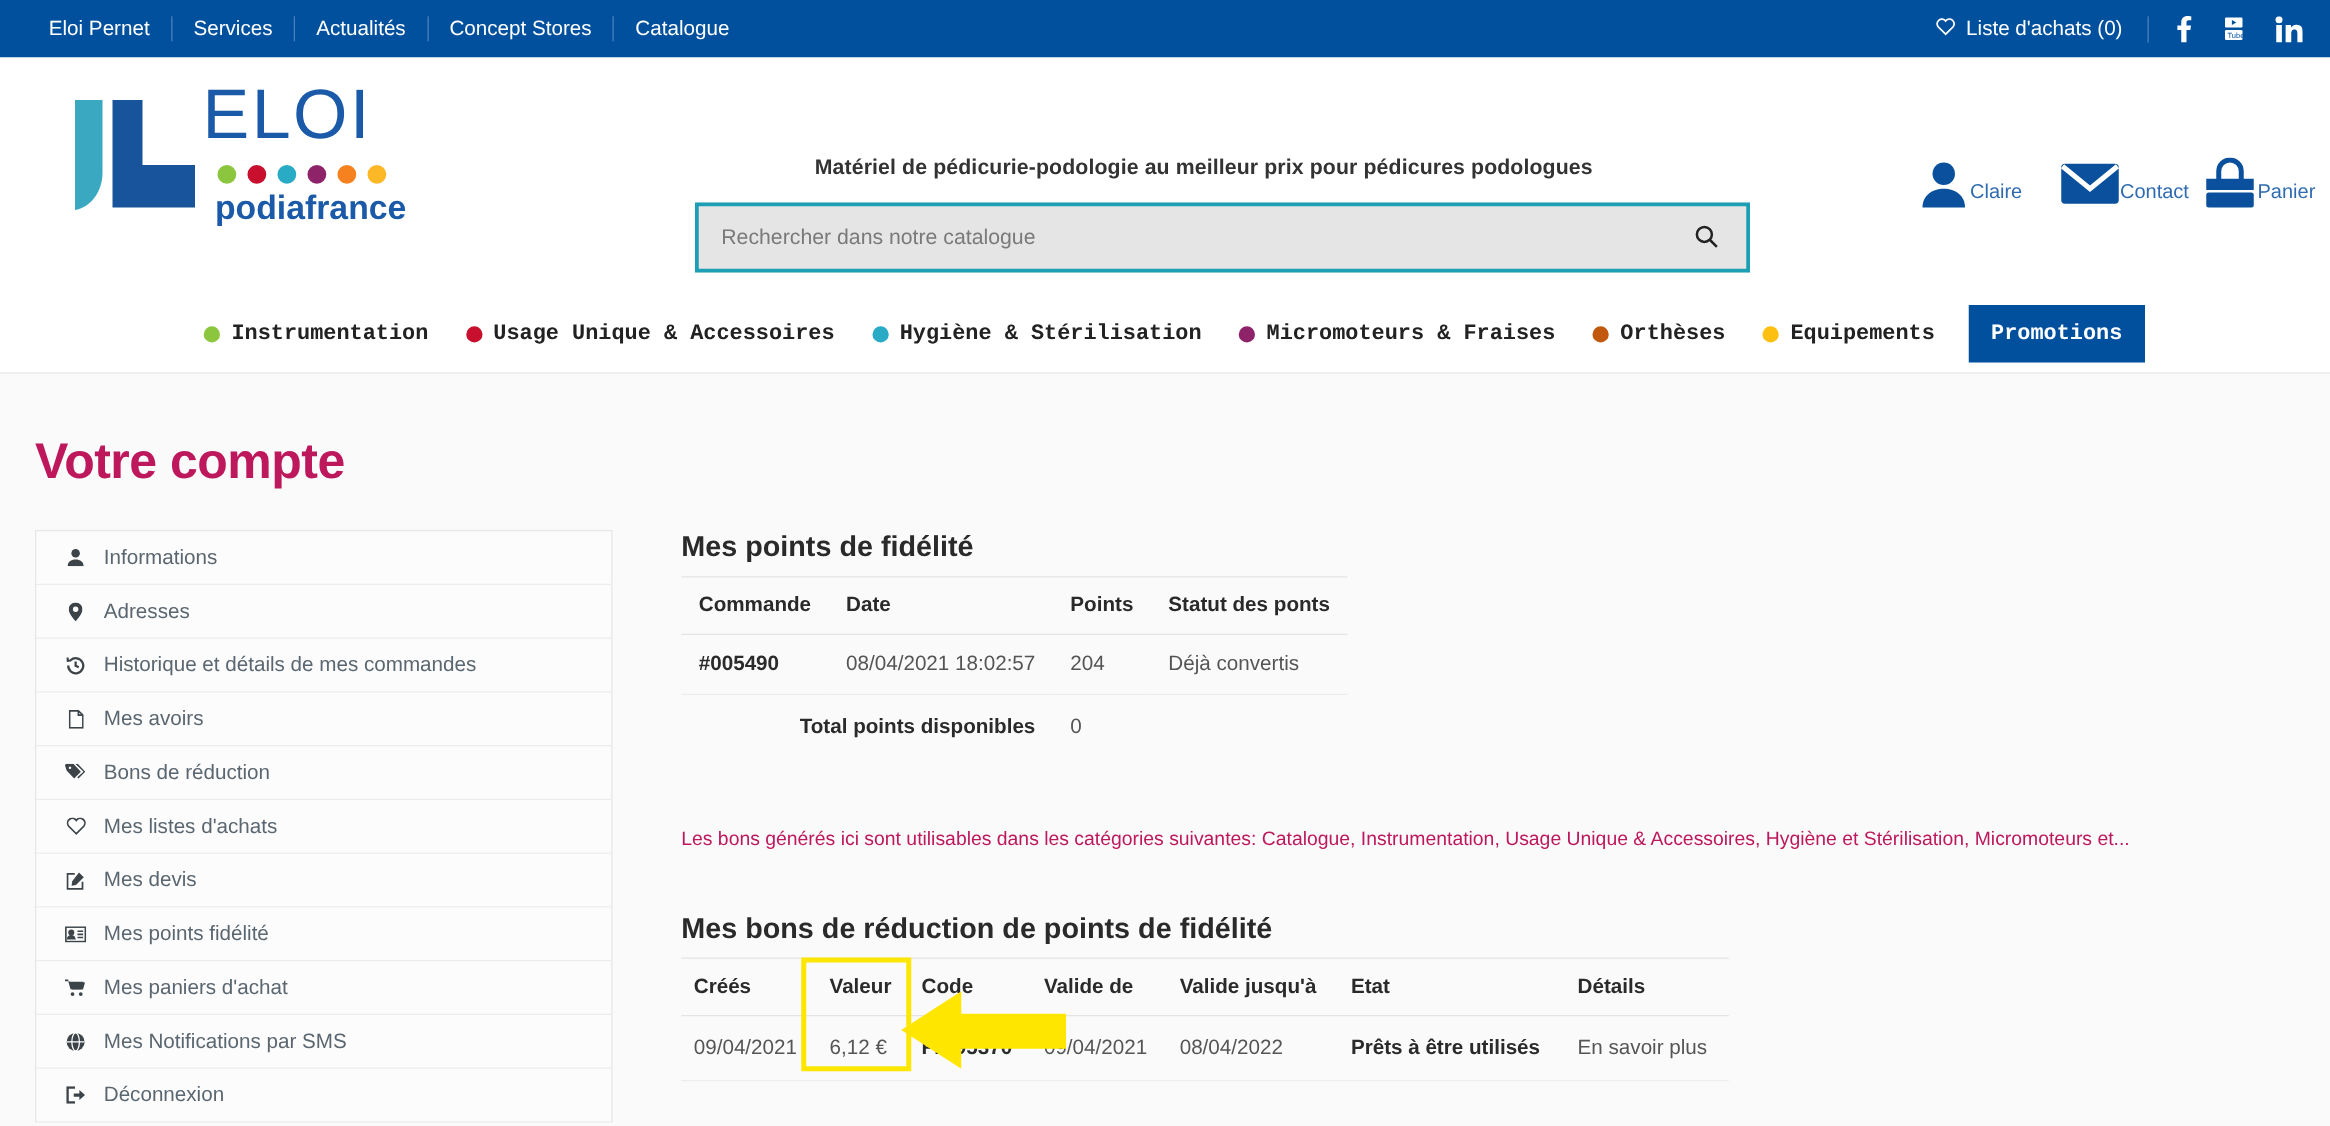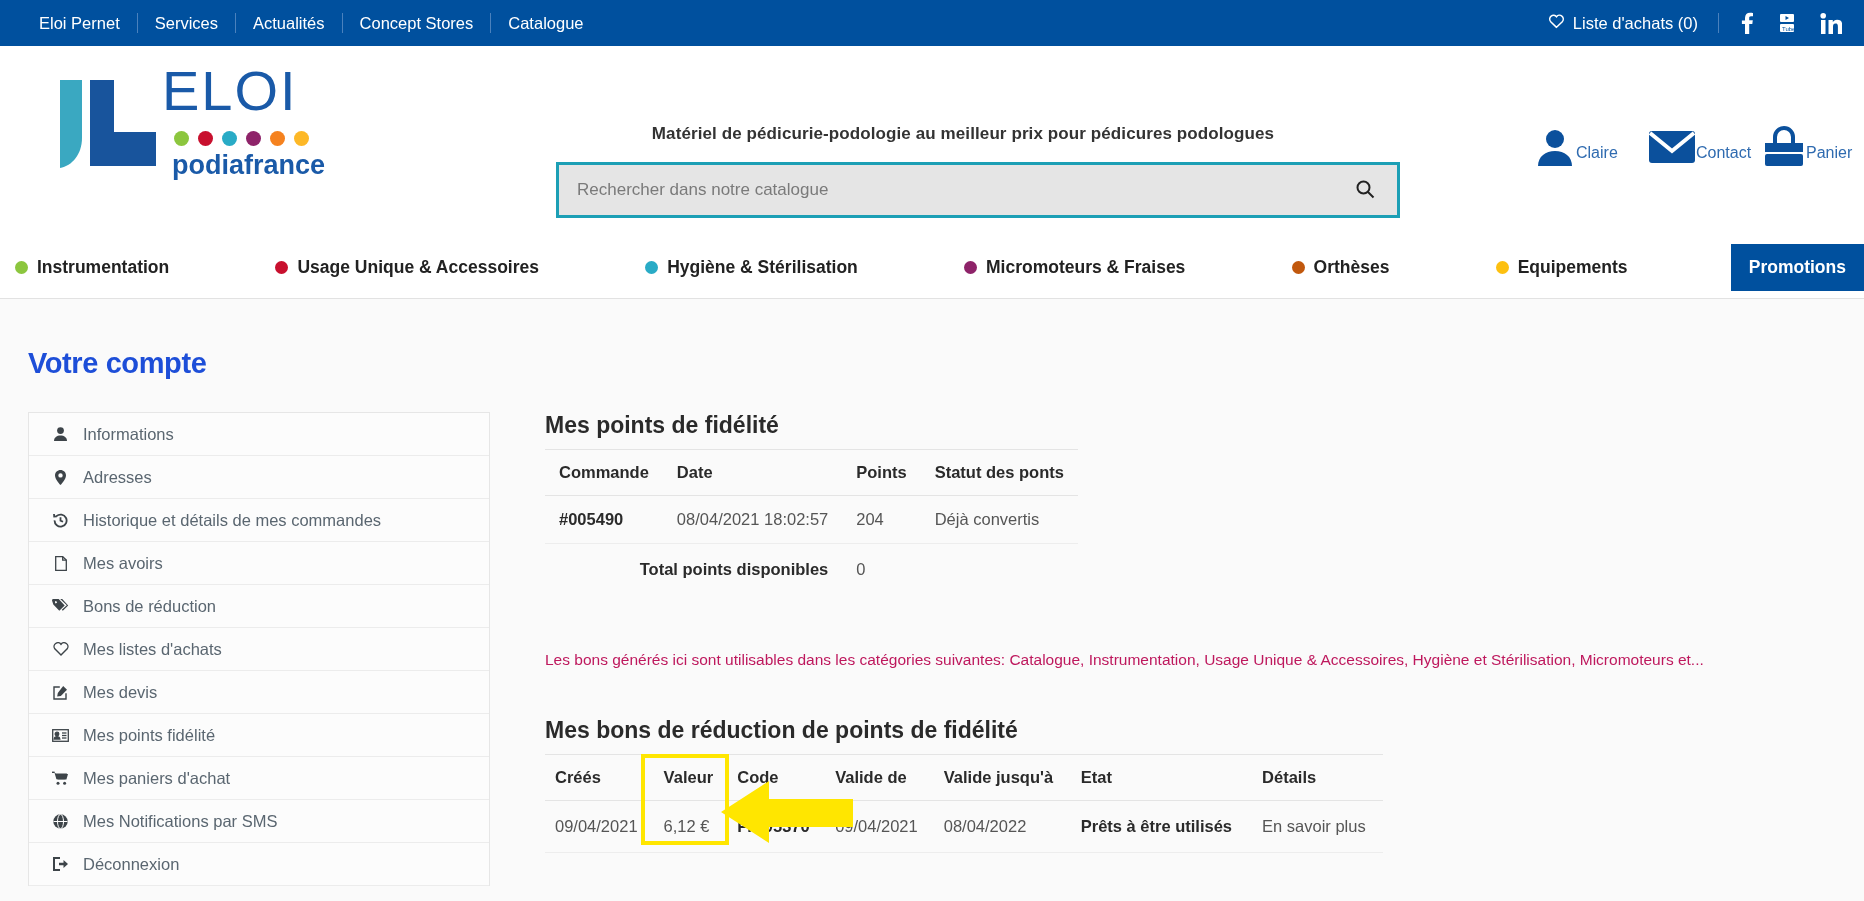--- a/index.html
+++ b/index.html
@@ -75,39 +75,39 @@
   .account-icons {
     position: absolute; right: 30px; top: 80px;
     display: flex; gap: 42px;
   }
   .acct { display: flex; flex-direction: row; align-items: center; width: 72px; text-decoration:none; }
   .acct .lbl { font-size: 16px; color: #2f6bb0; margin-top: 8px; }
 
   
   .catnav {
     height: 63px; background: #fff;
-    display: flex; align-items: center; justify-content: space-between;
-    gap: 0; border-bottom: 1px solid #e2e2e2;
+    display: flex; align-items: center; justify-content: center;
+    gap: 0; border-bottom: 1px solid #e2e2e2; font-family: Liberation Mono, monospace;
   }
   .cat {
     display: flex; align-items: center; gap: 9px;
     font-size: 17.5px; font-weight: bold; color: #222;
     padding: 0 15px; text-decoration: none; white-space: nowrap;
   }
   .cat .dot { width: 13px; height: 13px; border-radius: 50%; display:block; }
   .promo {
     background: #00509e; color: #fff; font-weight: bold;
     font-size: 17.5px; padding: 13px 18px; text-decoration: none;
     margin-left: 12px; white-space: nowrap;
   }
 
   
   .page { background: #fafafa; height: 604px; position: relative; }
   .page-title {
-    font-size: 29px; font-weight: bold; color: #1d4ed8;
+    font-size: 40px; font-weight: bold; color: #be185d;
     padding: 48px 0 0 28px; letter-spacing: -.4px;
   }
 
   .content { display: flex; padding: 32px 0 0 28px; }
 
   .sidebar {
     width: 462px; background: #fcfcfc;
     border: 1px solid #e6e6e6; border-bottom: none;
   }
   .side-item {

